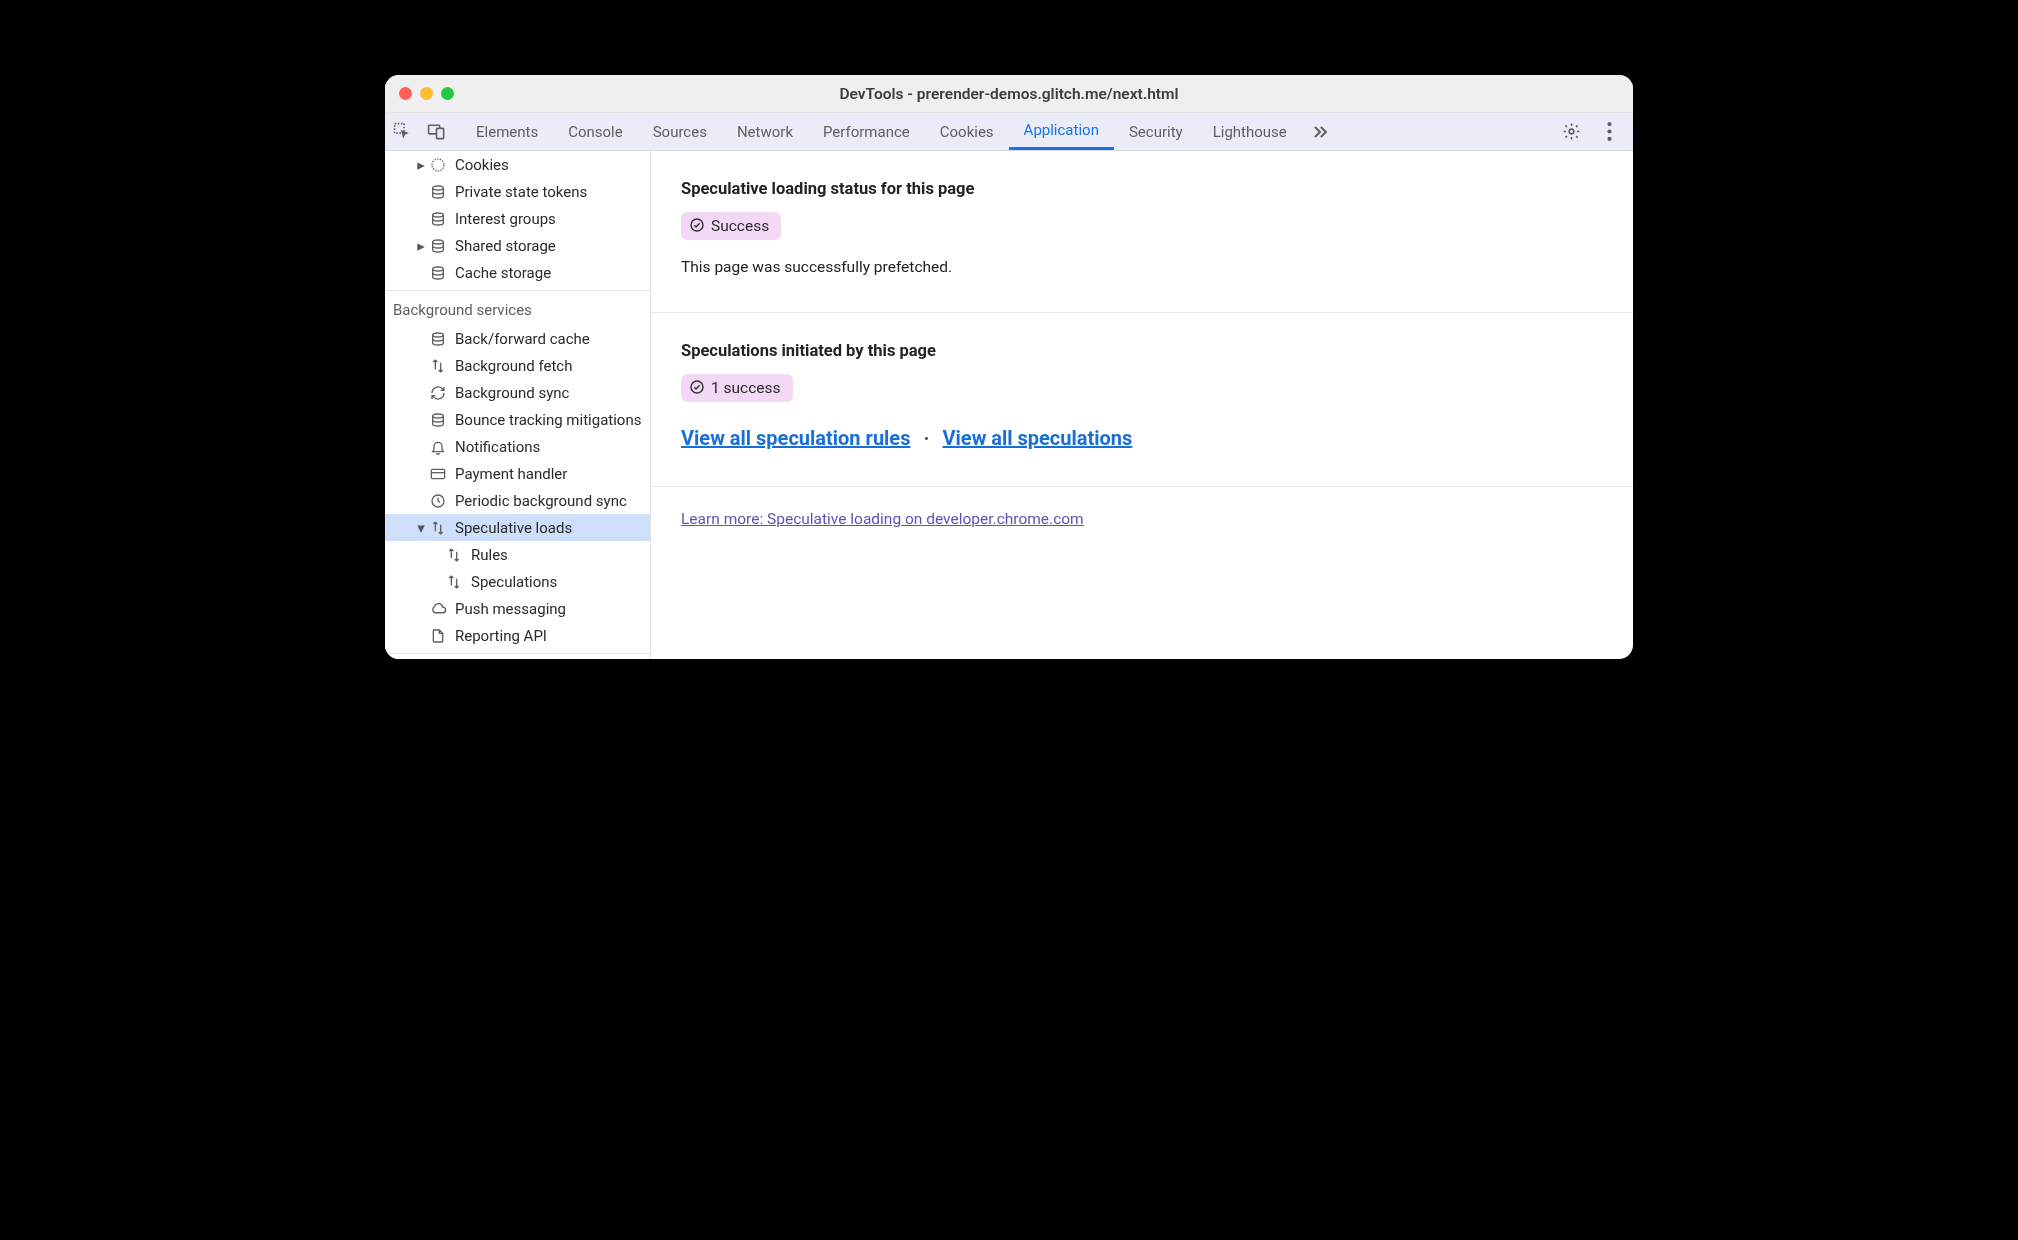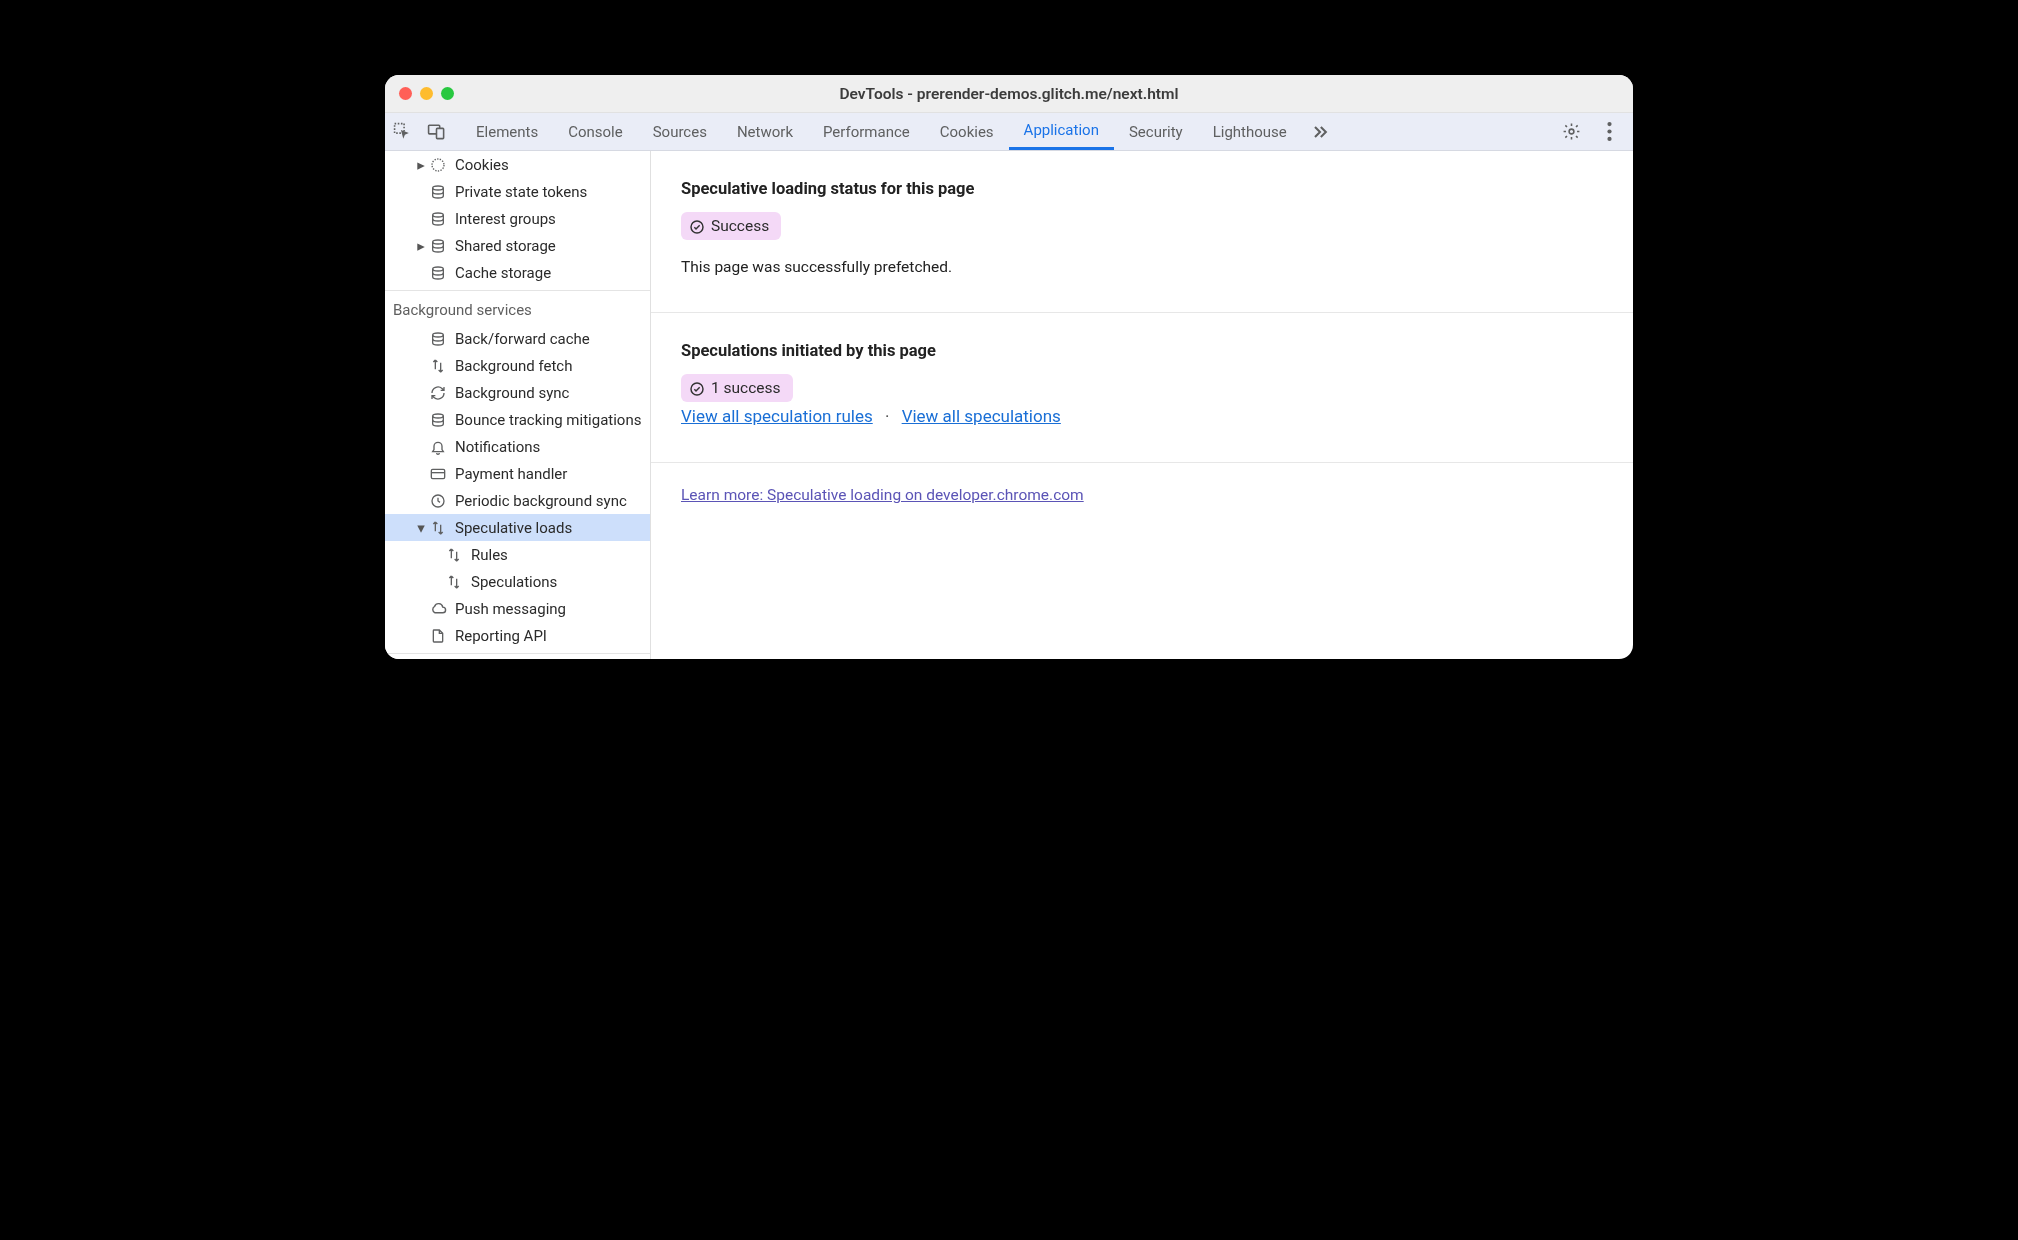--- a/index.html
+++ b/index.html
@@ -59,24 +59,24 @@
   .side-item.level2 { padding-left:30px; }
   .side-item.level4 { padding-left:60px; }
   .side-item.selected { background:#cddffb; }
   .side-item .disclosure { width:12px; display:inline-flex; justify-content:center; margin-right:2px; color:#555;}
   .side-item .icon { width:18px; height:18px; display:inline-flex; align-items:center; justify-content:center; margin-right:8px; color:#5f6061;}
   .side-hr { border-top:1px solid #e4e4e4; margin:4px 0 2px 0;}
   .content { flex:1; overflow:auto; }
   .section { padding: 28px 30px 36px 30px; border-bottom:1px solid #e7e7e7; }
   .section:last-child { border-bottom:none; }
   .section h2 { font-size:16.5px; font-weight:700; color:#222; margin-bottom:14px;}
-  .badge { display:inline-flex; align-items:flex-end; gap:6px; background:#f4d9f7; color:#2b2b2b; padding:5px 12px 5px 8px; border-radius:6px; font-size:15.5px;}
+  .badge { display:inline-flex; align-items:flex-start; gap:6px; background:#f4d9f7; color:#2b2b2b; padding:5px 12px 5px 8px; border-radius:6px; font-size:15.5px;}
   .badge .ck { width:16px; height:16px; }
   .section p { margin-top:18px; font-size:15.5px; color:#222;}
-  .links { margin-top:4px; font-size:17px;}
+  .links { margin-top:24px; font-size:20px;font-weight:bold;}
   .links a { color:#1a6fd6; text-decoration:underline; cursor:pointer;}
   .links .dot-sep { margin:0 8px; color:#4a4a4a;}
   .learn { padding:22px 30px;}
   .learn a { color:#5b54b6; text-decoration:underline; font-size:15.5px; cursor:pointer;}
   svg { display:block; }
 </style>
 </head>
 <body>
 
 <div class="window">

